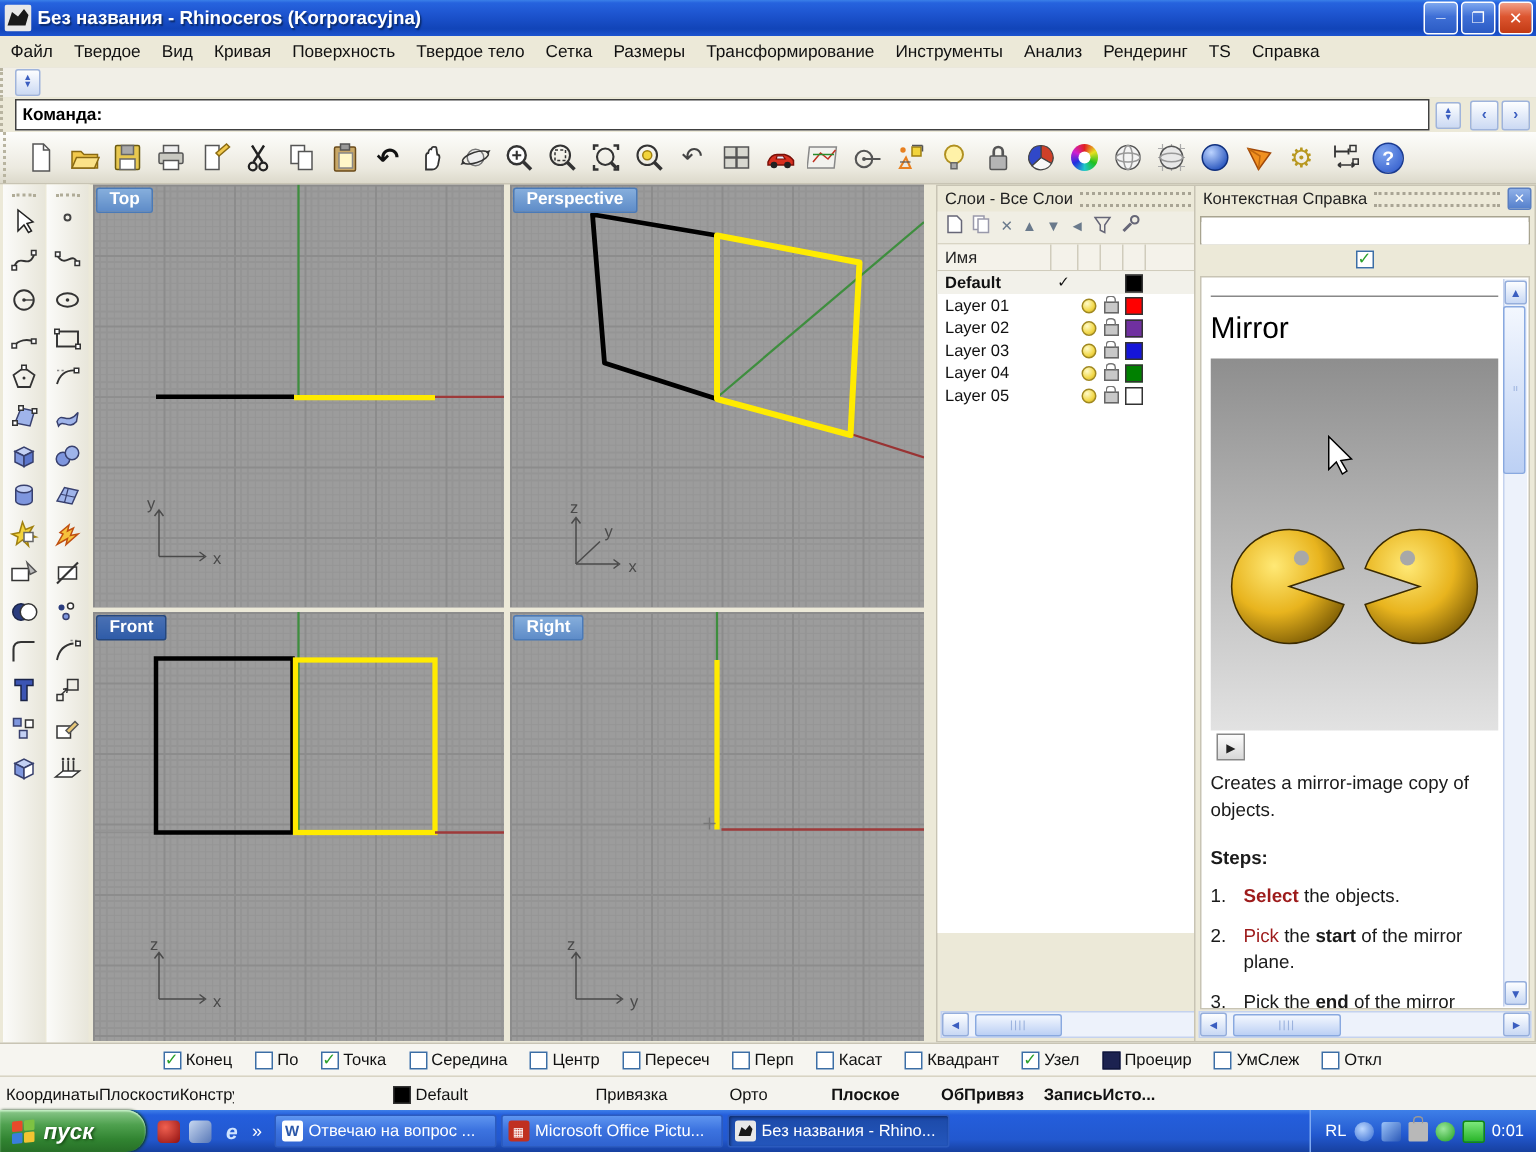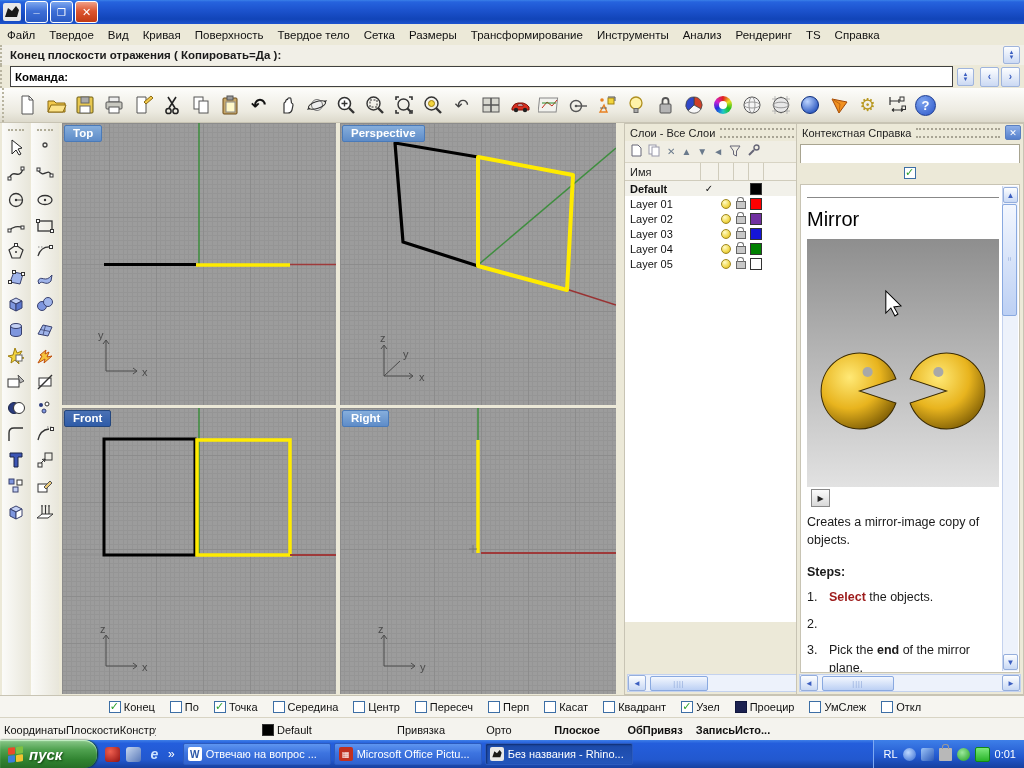--- a/index.html
+++ b/index.html
@@ -179,20 +179,21 @@
         <stop offset="1" stop-color="#1B4AB8"></stop>
     </radialGradient>
   </defs>
 </svg>
 
 <div id="titlebar" class="abs">
   <svg class="appicon" viewBox="0 0 18 18">
       <rect x="0" y="0" width="18" height="18" fill="#E8E8E8" rx="2"></rect>
       <path d="M2,14 L5,5 L9,8 L13,3 L16,7 L14,14 Z" fill="#1A1A1A"></path>
     </svg>
+  <span class="ttl">Без названия - Rhinoceros (Korporacyjna)</span>
   <span class="winbtn min"></span>
   <span class="winbtn restore"></span>
   <span class="winbtn close"></span>
 </div>
 
 <div id="menubar" class="abs">
 
 <span class="mitem">Файл</span>
     <span class="mitem">Твердое</span>
     <span class="mitem">Вид</span>
@@ -204,21 +205,20 @@
     <span class="mitem">Трансформирование</span>
     <span class="mitem">Инструменты</span>
     <span class="mitem">Анализ</span>
     <span class="mitem">Рендеринг</span>
     <span class="mitem">TS</span>
     <span class="mitem">Справка</span>
   </div>
 
 <div id="cmdhist" class="abs">
   <span class="grip-v"></span>
-  <span class="txt">Конец плоскости отражения ( Копировать=Да ):</span>
   <span class="spinbox">
       <span>▲</span>
       <span>▼</span>
     </span>
 </div>
 <div id="cmdline" class="abs">
   <span class="grip-v"></span>
   <span class="inputwrap">
     <span class="lbl">Команда:</span>
     <input value="" style="">
@@ -860,20 +860,21 @@
         <div class="stepsTitle">Steps:</div>
         <div>
 
             <div class="steprow">
               <span class="stepnum">1.</span>
               <span><span style="font-weight: 700; color: rgb(157, 27, 27);">Select</span><span> the objects.</span></span>
             </div>
 
             <div class="steprow">
               <span class="stepnum">2.</span>
+              <span><span style="color: rgb(157, 27, 27);">Pick</span><span> the </span><span style="font-weight: 700;">start</span><span> of the mirror plane.</span></span>
             </div>
 
             <div class="steprow">
               <span class="stepnum">3.</span>
               <span><span>Pick the </span><span style="font-weight: 700;">end</span><span> of the mirror plane.</span></span>
             </div>
 
           </div>
       </div>
     </div>

